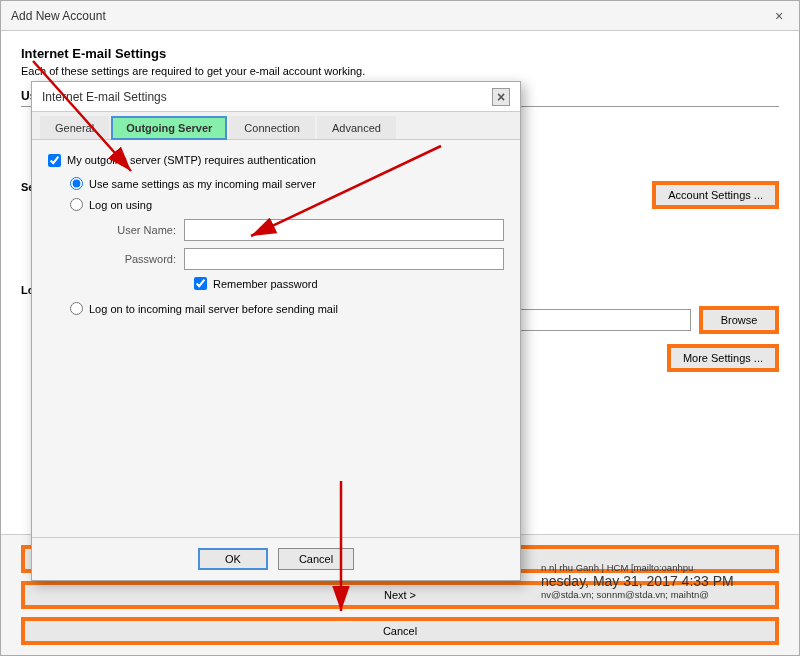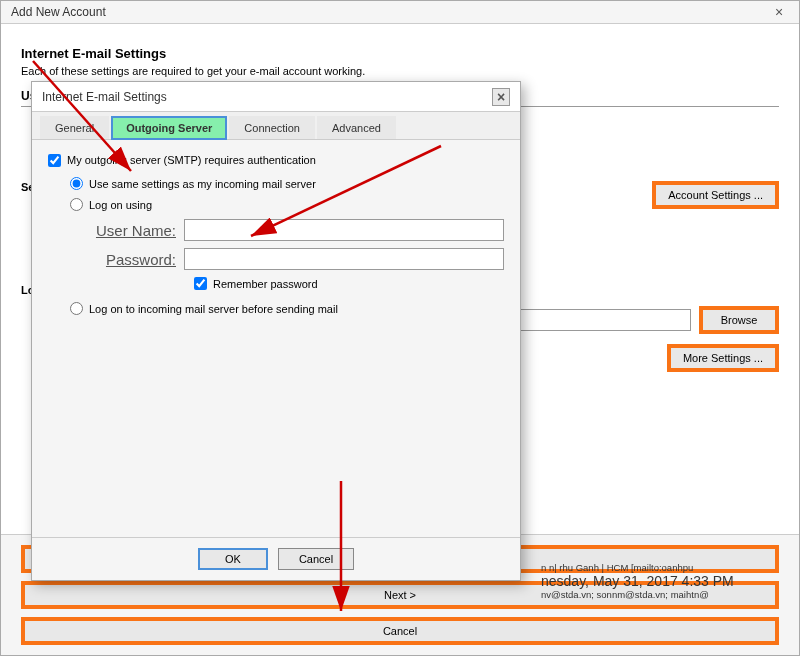--- a/index.html
+++ b/index.html
@@ -25,21 +25,21 @@
       flex-direction: column;
     }
 
     .main-titlebar {
       background: #f5f5f5;
       border-bottom: 1px solid #ccc;
       padding: 6px 10px;
       display: flex;
       align-items: center;
       justify-content: space-between;
-      height: 23px;
+      height: 30px;
     }
 
     .main-titlebar-title {
       font-size: 12px;
       color: #333;
     }
 
     .titlebar-close {
       font-size: 14px;
       color: #555;
@@ -194,25 +194,24 @@
     }
 
     .dialog-form-row {
       display: flex;
       align-items: center;
       margin-bottom: 7px;
     }
 
     .dialog-form-label {
       width: 90px;
-      font-size: 15px;
+      font-size: 11px;
       color: #555;
       text-align: right;
       padding-right: 8px;
-      text-decoration: underline;
     }
 
     .dialog-form-input {
       flex: 1;
       height: 22px;
       border: 1px solid #999;
       padding: 0 4px;
       font-size: 11px;
       background: #fff;
     }

